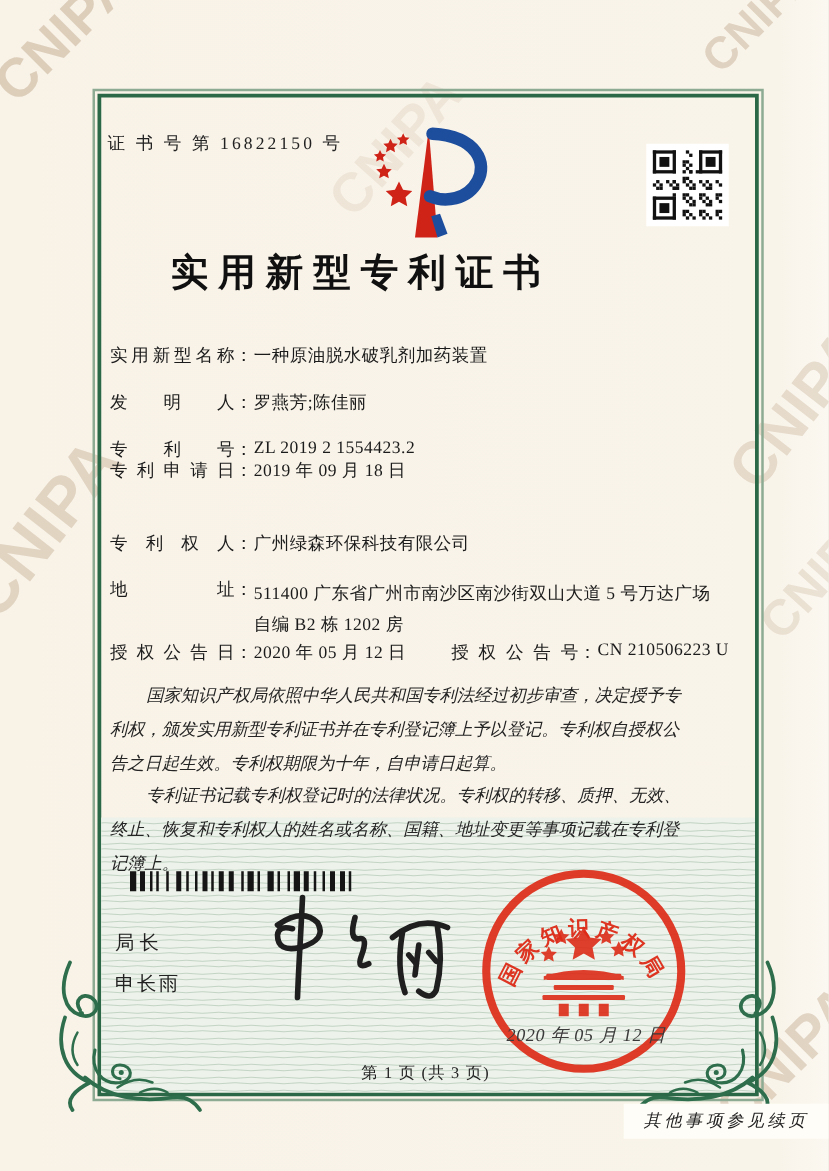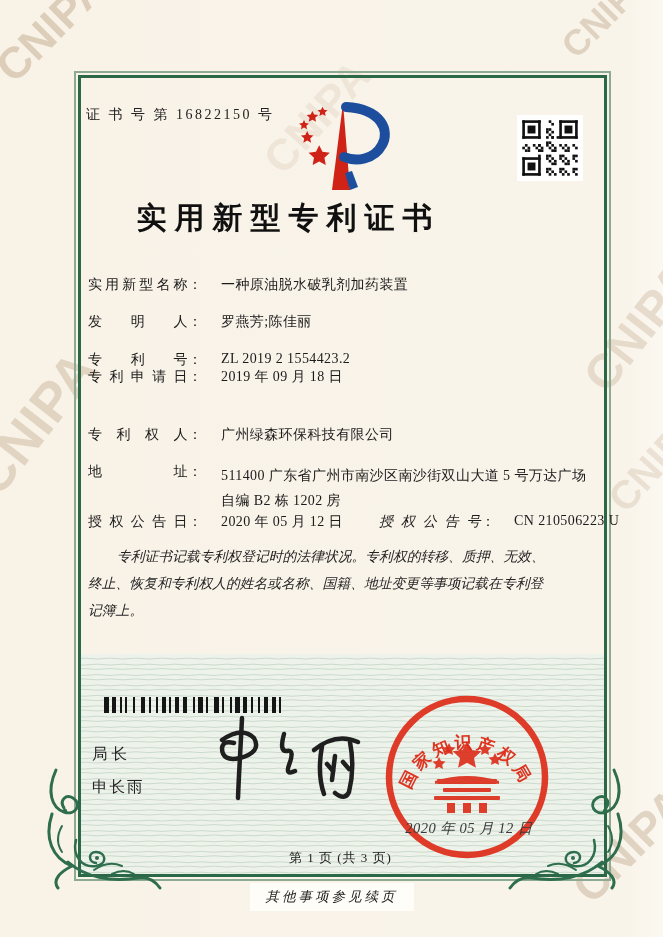--- a/index.html
+++ b/index.html
@@ -22,38 +22,38 @@
   .greenband{position:absolute;left:0;right:0;bottom:0;height:220px;background:#edf2ea;overflow:hidden;}
   
   .cert-no{position:absolute;left:86px;top:106px;font-size:14px;letter-spacing:2.5px;color:#222;}
   .title{position:absolute;left:74px;top:198px;width:429px;text-align:center;
          font-size:30px;font-weight:700;letter-spacing:8px;color:#101010;}
   .qr-box{position:absolute;left:517px;top:115px;width:66px;height:66px;background:#fff;padding:0;}
   
   .row{position:absolute;left:88px;display:flex;align-items:flex-start;font-size:14px;color:#1b1b1b;}
   .lbl{display:inline-block;width:100px;text-align:justify;text-align-last:justify;letter-spacing:0.5px;}
   .colon{display:inline-block;width:15px;}
-  .val{letter-spacing:0.4px;margin-left:18px;}
+  .val{letter-spacing:0.4px;}
   .val.multiline{white-space:pre-line;line-height:25px;max-width:382px;}
   .grpB{display:flex;margin-left:6px;}
-  .grpB .lbl{width:102px;font-style:italic;}
+  .grpB .lbl{width:102px;}
   
   .legal{position:absolute;left:88px;top:544px;width:460px;font-size:13.8px;line-height:26.8px;color:#242424;}
   .legal p{margin:0;text-indent:2.1em;font-style:italic;}
   
   .barcode{position:absolute;left:104px;top:697px;width:178px;height:16px;}
   .barcode div{position:absolute;top:0;height:16px;background:#151515;}
   .sig-title{position:absolute;left:92px;top:744px;font-family:"Liberation Sans","DejaVu Sans",sans-serif;
              font-size:15.5px;letter-spacing:4px;color:#222;}
   .sig-name{position:absolute;left:92px;top:777px;font-family:"Liberation Sans","DejaVu Sans",sans-serif;
             font-size:15.5px;letter-spacing:2px;color:#222;}
   .seal-date{position:absolute;left:399px;top:819px;width:140px;text-align:center;
              font-size:14.5px;font-style:italic;color:#3a3a3a;letter-spacing:0.5px;}
   .page-info{position:absolute;left:74px;top:849px;width:533px;text-align:center;font-size:13px;letter-spacing:1px;color:#222;}
-  .note-wrap{position:absolute;left:0;top:883px;width:663px;display:flex;justify-content:center;}
+  .note-wrap{position:absolute;left:0;top:883px;width:663px;display:flex;justify-content:flex-end;}
   .note{background:#fffdf7;padding:5px 16px;font-size:13.5px;font-style:italic;letter-spacing:3px;color:#222;}
   .flourish{position:absolute;top:764px;width:122px;height:126px;}
   .flourish.right{transform:scaleX(-1);}
 </style>
 </head>
 <body>
 
 <div class="page">
 
   <span class="wm" style="left:-16px;top:2px;font-size:44px;opacity:.5;transform:rotate(-45deg);">CNIPA</span>
@@ -265,20 +265,21 @@
       <span class="colon">：</span>
     <span class="val" style="width:152px;">2020 年 05 月 12 日</span>
     <span class="grpB">
       <span class="lbl">授权公告号</span>
         <span class="colon">：</span>
       <span class="val">CN 210506223 U</span>
     </span>
   </div>
 
   <div class="legal">
+    <p>国家知识产权局依照中华人民共和国专利法经过初步审查，决定授予专利权，颁发实用新型专利证书并在专利登记簿上予以登记。专利权自授权公告之日起生效。专利权期限为十年，自申请日起算。</p>
     <p>专利证书记载专利权登记时的法律状况。专利权的转移、质押、无效、终止、恢复和专利权人的姓名或名称、国籍、地址变更等事项记载在专利登记簿上。</p>
   </div>
 
   <div class="barcode" id="barcode">
       <div style="left: 0px; width: 4.64px;"></div>
       <div style="left: 7.85px; width: 4.64px;"></div>
       <div style="left: 15.71px; width: 2.02px;"></div>
       <div style="left: 20.94px; width: 2.02px;"></div>
       <div style="left: 28.79px; width: 2.02px;"></div>
       <div style="left: 36.65px; width: 4.64px;"></div>

